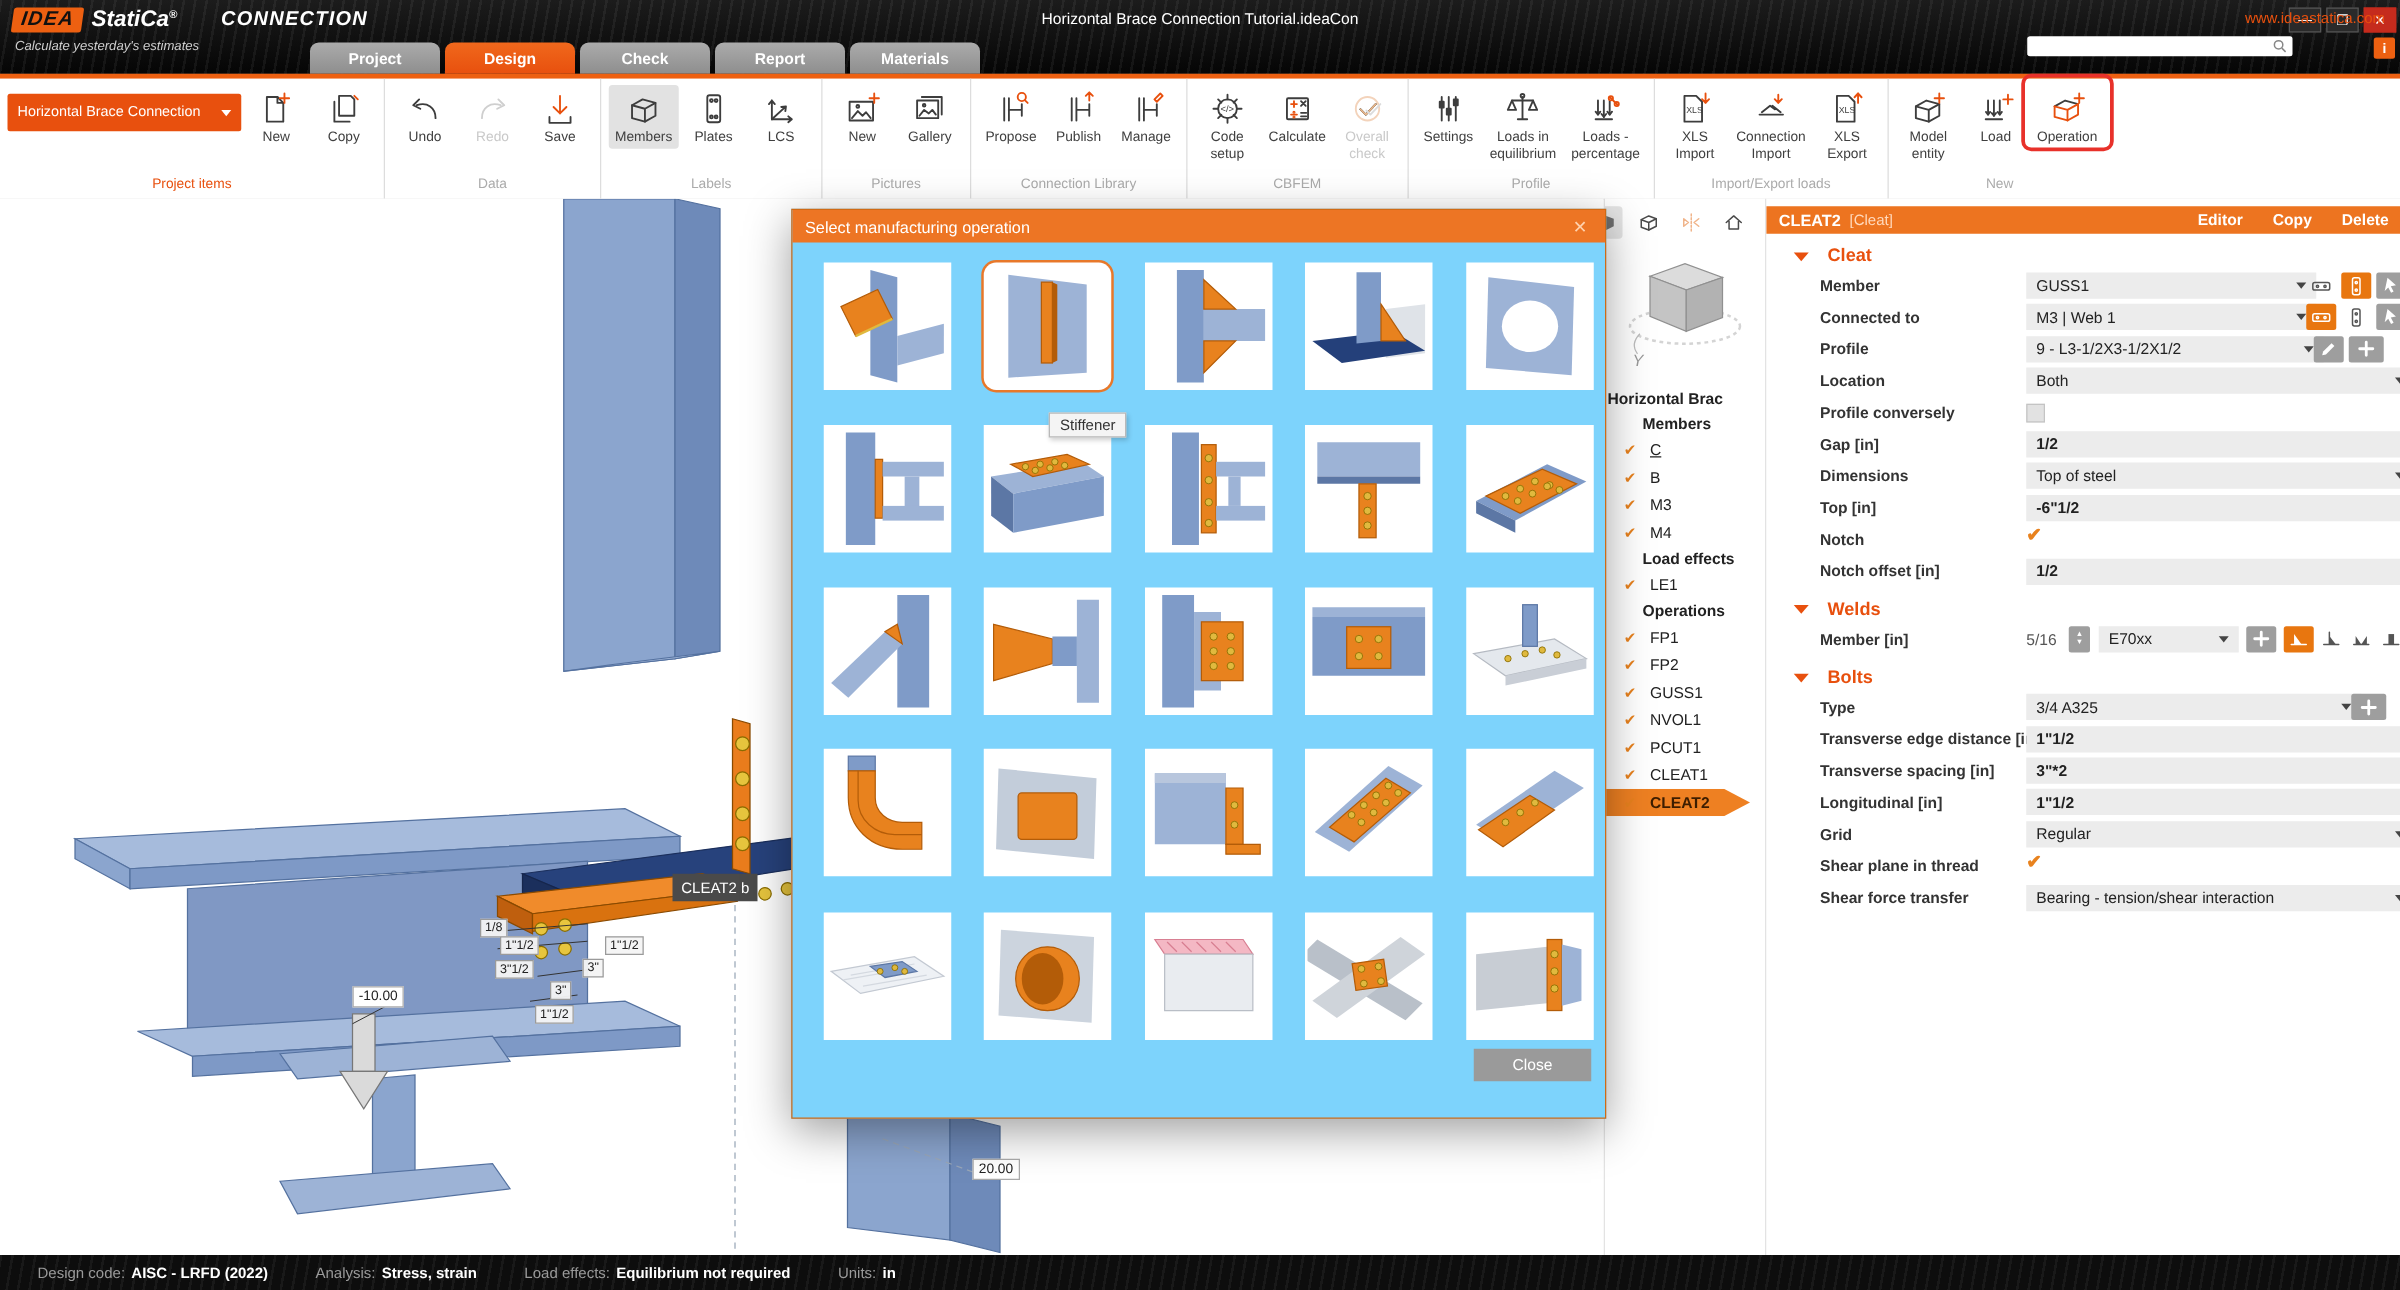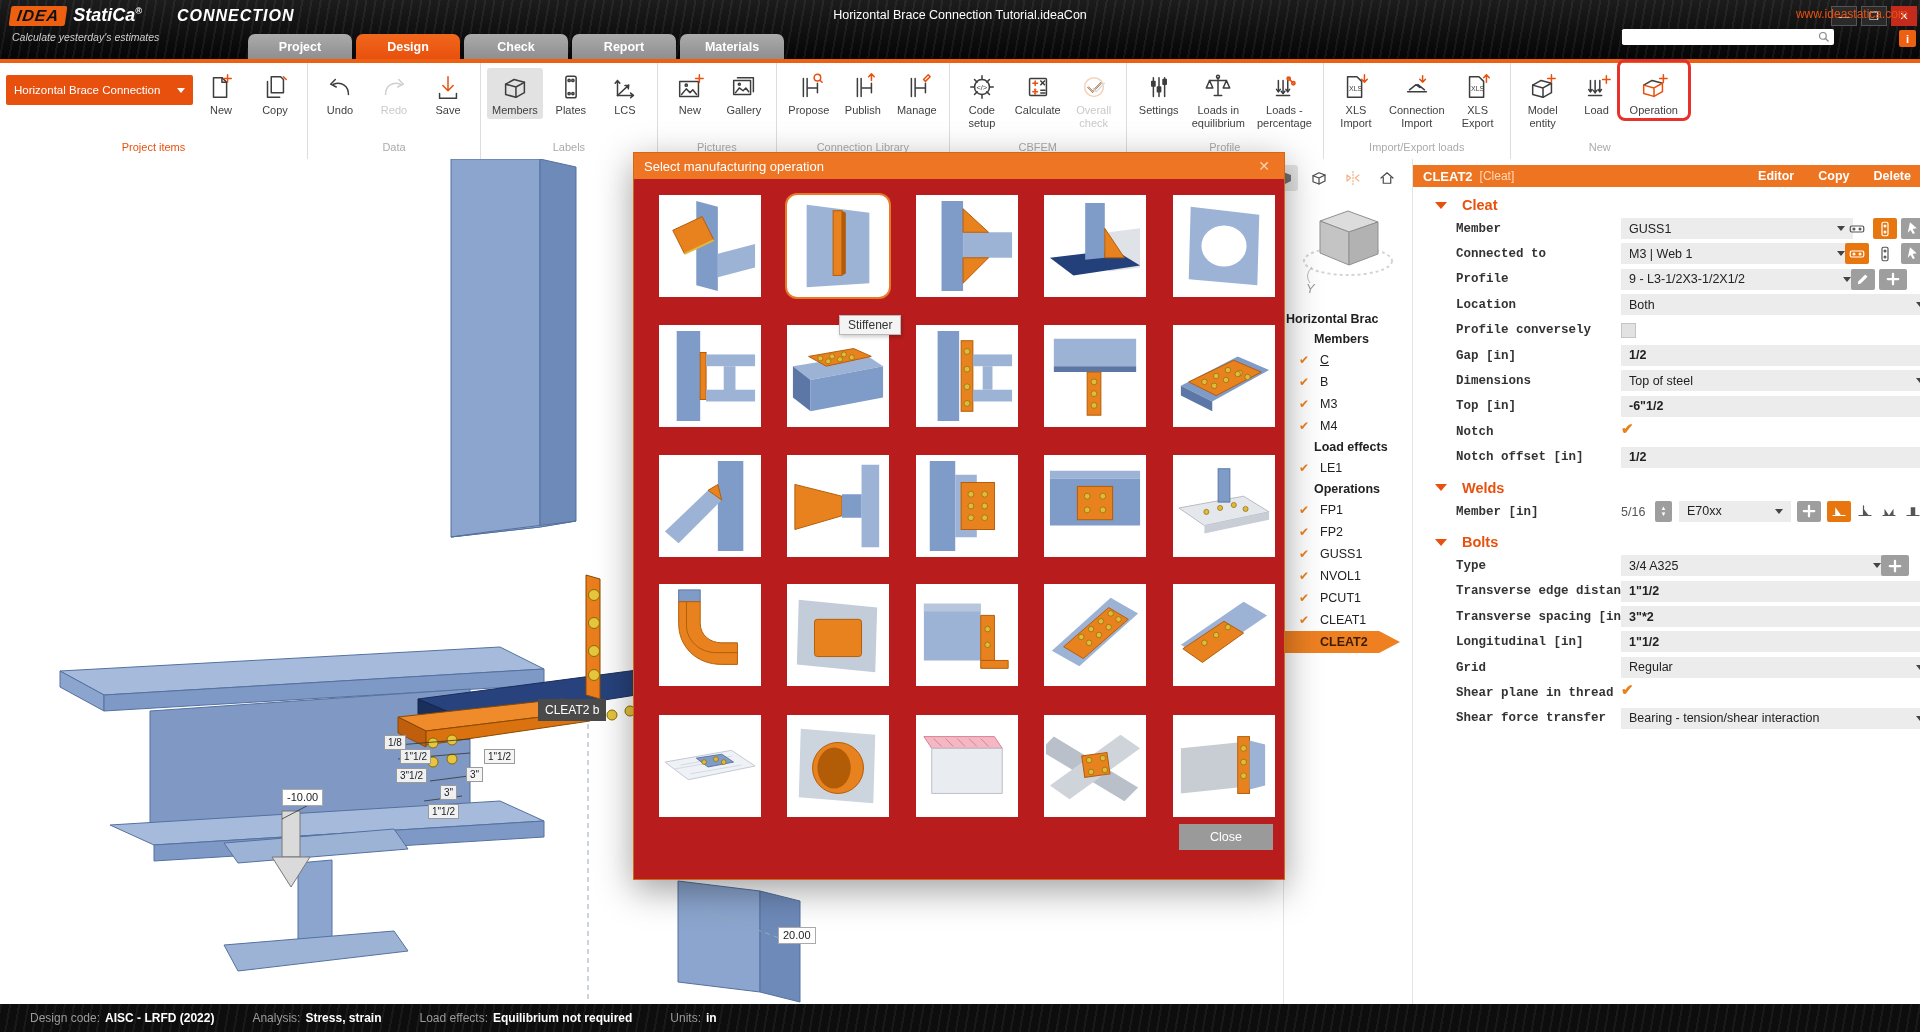--- a/index.html
+++ b/index.html
@@ -76,36 +76,36 @@
   .tItem.sel .nm{color:#3c1d00;font-weight:bold;}
   
   .pHeader{margin-top:6px;height:22px;background:#ed7420;display:flex;align-items:center;padding:0 10px;}
   .pHeader .nm{color:#fff;font-weight:bold;font-size:13px;}
   .pHeader .tp{color:#ffd9bd;font-size:12px;margin-left:7px;flex:1;}
   .pAct{color:#fff;font-weight:bold;font-size:12.5px;margin-left:24px;cursor:default;}
   .secTitle{height:22px;margin-top:7px;display:flex;align-items:center;}
   .secTri{width:0;height:0;border-left:6px solid transparent;border-right:6px solid transparent;border-top:7px solid #e8500e;margin-left:22px;}
   .secTxt{color:#e8500e;font-weight:bold;font-size:14.5px;margin-left:15px;}
   .prow{position:relative;height:25.4px;display:flex;align-items:center;}
-  .pLbl{position:absolute;left:43px;width:160px;font-size:12.5px;color:#333;font-weight:bold;white-space:nowrap;font-family:Liberation Mono, monospace;}
+  .pLbl{position:absolute;left:43px;width:160px;font-size:12.5px;color:#333;font-weight:bold;white-space:nowrap;}
   .ctl{position:absolute;top:2px;height:21px;background:#ececec;display:flex;align-items:center;font-size:12.5px;color:#222;}
   .ctl.sel{justify-content:space-between;padding:0 8px;}
   .ctl.sel .dcaret{width:0;height:0;border-left:4px solid transparent;border-right:4px solid transparent;border-top:5px solid #444;}
   .ctl.inp{padding:0 8px;font-weight:bold;}
   .ibtn{position:absolute;top:2px;height:21px;border-radius:2px;display:flex;align-items:center;justify-content:center;}
   .ibtn.gray{background:#9e9e9e;}
   .ibtn.orange{background:#e8760f;}
   .ibtn.plain{background:transparent;}
   .chk{position:absolute;left:208px;top:5px;width:13px;height:13px;background:#e2e2e2;border:1px solid #c4c4c4;}
   .chk.on{background:transparent;border:none;color:#e8821e;font-size:15px;font-weight:bold;top:1px;line-height:18px;}
   .weldSize{position:absolute;left:208px;font-size:12.5px;color:#555;}
   .stepper{position:absolute;left:242px;top:2px;width:17px;height:21px;background:#9e9e9e;border-radius:2px;
     display:flex;flex-direction:column;align-items:center;justify-content:center;color:#fff;font-size:6px;line-height:6px;}
   
-  .dialog{position:absolute;left:633px;top:152px;width:650px;height:726px;background:#b91c1c;z-index:50;
+  .dialog{position:absolute;left:633px;top:167px;width:650px;height:726px;background:#7dd3fc;z-index:50;
     border:1px solid #d06a15;box-shadow:0 10px 34px rgba(0,0,0,.38);}
   .dTitle{height:26px;background:#ed7524;display:flex;align-items:center;color:#fff;font-size:13px;padding:0 10px;}
   .dTitle .t{flex:1;}
   .dX{color:#ffd2ae;font-size:14px;cursor:default;padding:0 4px;}
   .thumb{position:absolute;width:102px;height:102px;display:flex;align-items:center;justify-content:center;background:#fff;}
   .thumb svg{width:98px;height:98px;}
   .thumb.sel{box-shadow:0 0 0 2px #e8782a;border-radius:10px;}
   .tooltip{position:absolute;left:205px;top:162px;background:#f4f4f4;border:1px solid #b9b9b9;font-size:12px;
     color:#333;padding:2px 8px;z-index:60;box-shadow:1px 2px 4px rgba(0,0,0,.2);}
   .dClose{position:absolute;right:11px;bottom:29px;width:94px;height:26px;background:#9a9a9a;color:#fff;

